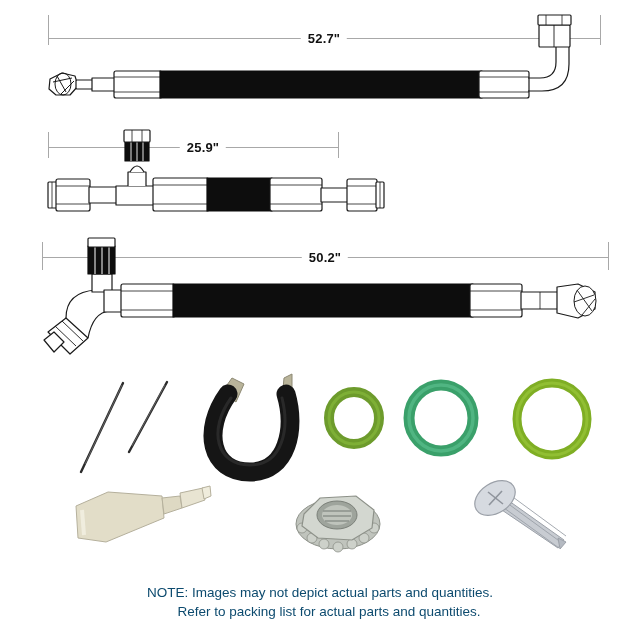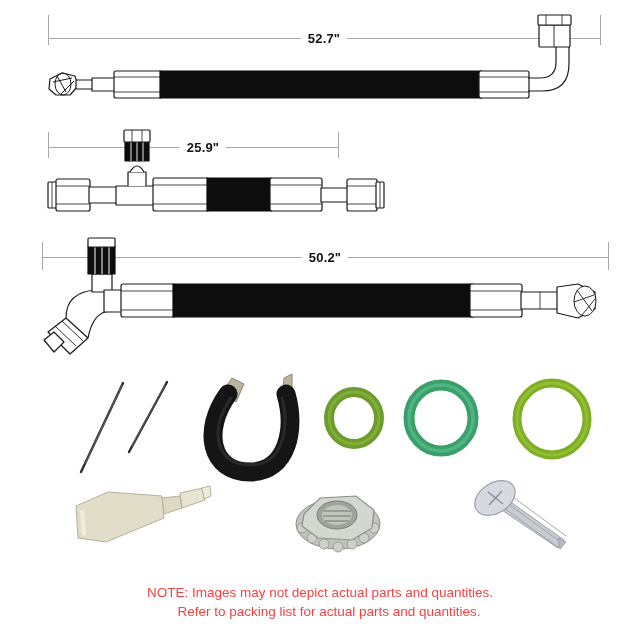--- a/index.html
+++ b/index.html
@@ -46,21 +46,21 @@
   }
 
   
   .note {
     position: absolute;
     left: 0;
     width: 640px;
     text-align: center;
     font-family: "Liberation Sans", sans-serif;
     font-size: 13.5px;
-    color: #ef4444;
+    color: #0c4a6e;
     line-height: 19px;
   }
   .note .l2 { display: block; padding-left: 18px; }
 
   svg { display: block; overflow: visible; }
 </style>
 </head>
 <body>
 
 <div id="sheet">

